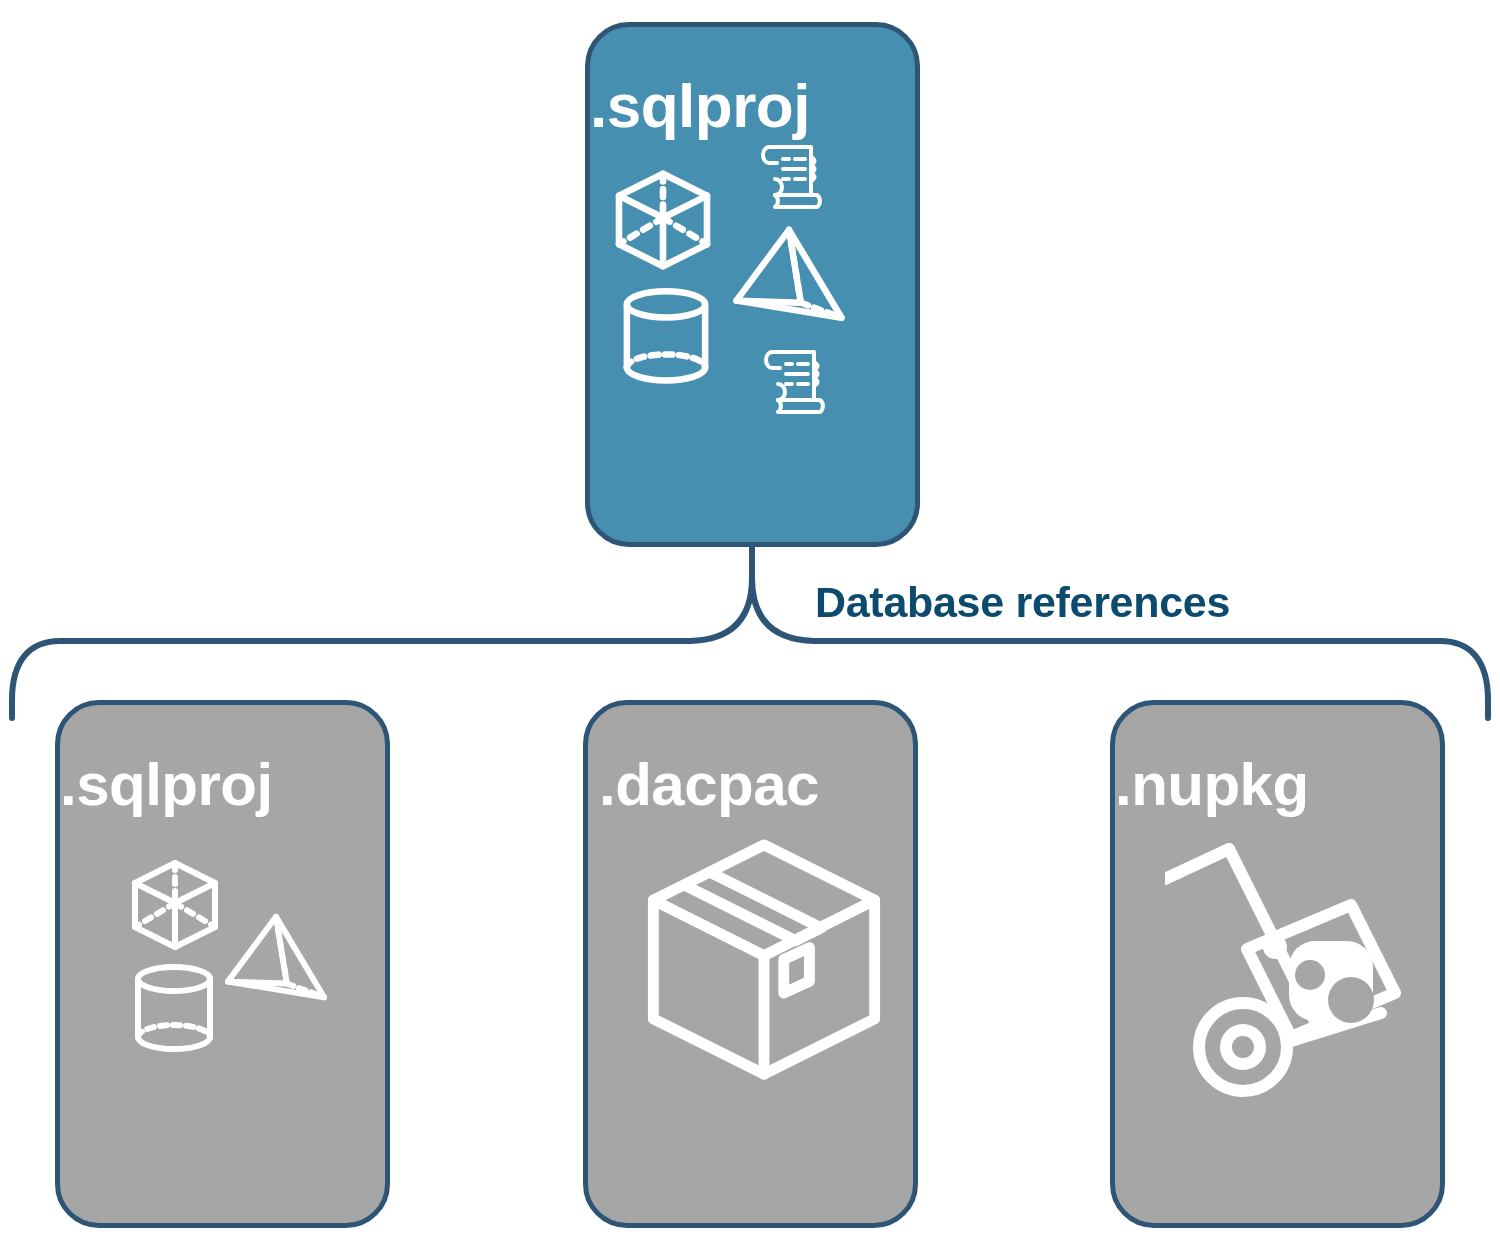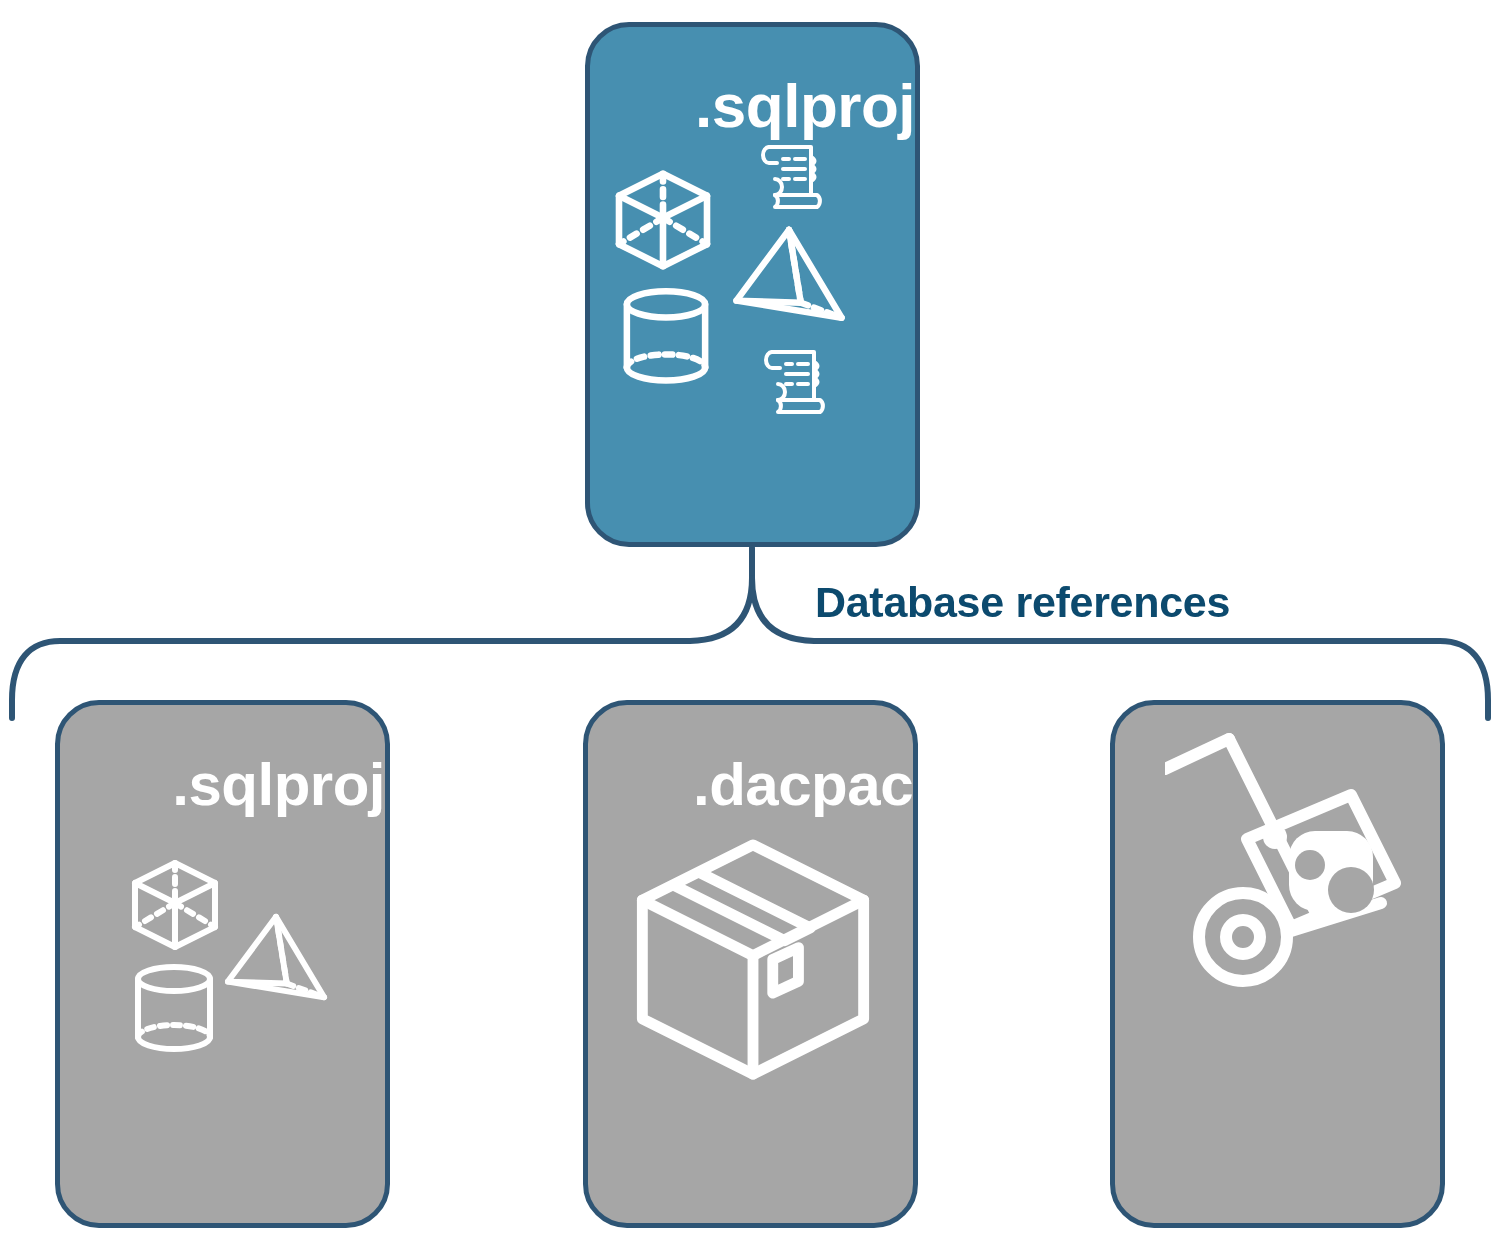--- a/index.html
+++ b/index.html
@@ -17,21 +17,21 @@
     position: relative;
     width: 1500px;
     height: 1250px;
   }
   .node {
     position: absolute;
     box-sizing: border-box;
     border-radius: 44px;
     display: flex;
     flex-direction: column;
-    align-items: flex-end;
+    align-items: flex-start;
   }
   .node-label {
     font-weight: bold;
     color: #ffffff;
     letter-spacing: -0.5px;
     line-height: 1;
     user-select: none;
   }
   #node-root {
     left: 585px;
@@ -46,21 +46,21 @@
     margin-top: 48px;
   }
   .node-child {
     top: 700px;
     width: 335px;
     height: 528px;
     background: #A6A6A6;
     border: 5px solid #2E5575;
   }
   #node-sqlproj { left: 55px; }
-  #node-dacpac  { left: 583px; }
+  #node-dacpac  { left: 583px; padding-left: 11px; }
   #node-nupkg   { left: 1110px; }
   .node-child .node-label {
     font-size: 60px;
     margin-top: 50px;
   }
   .icon-area {
     position: relative;
     width: 100%;
     flex: 1;
   }
@@ -220,20 +220,21 @@
           <path d="M120 120 L120 240"></path>
           <path d="M66 36 L178 92 L152 105 L40 49"></path>
           <path d="M140 124 L166 112 L166 146 L140 158 Z"></path>
         </g>
       </svg>
 
     </div>
   </div>
 
   <div class="node node-child" id="node-nupkg">
+    <div class="node-label">.nupkg</div>
     <div class="icon-area">
 
       <svg style="left:50px; top:20px;" width="250" height="262" viewBox="0 0 250 262">
         <g fill="none" stroke="#ffffff" stroke-width="12" stroke-linejoin="round" stroke-linecap="round">
 
           <path d="M64 14 L0 44"></path>
 
           <path d="M64 14 L150 186"></path>
 
           <path d="M126 206 L216 178"></path>

